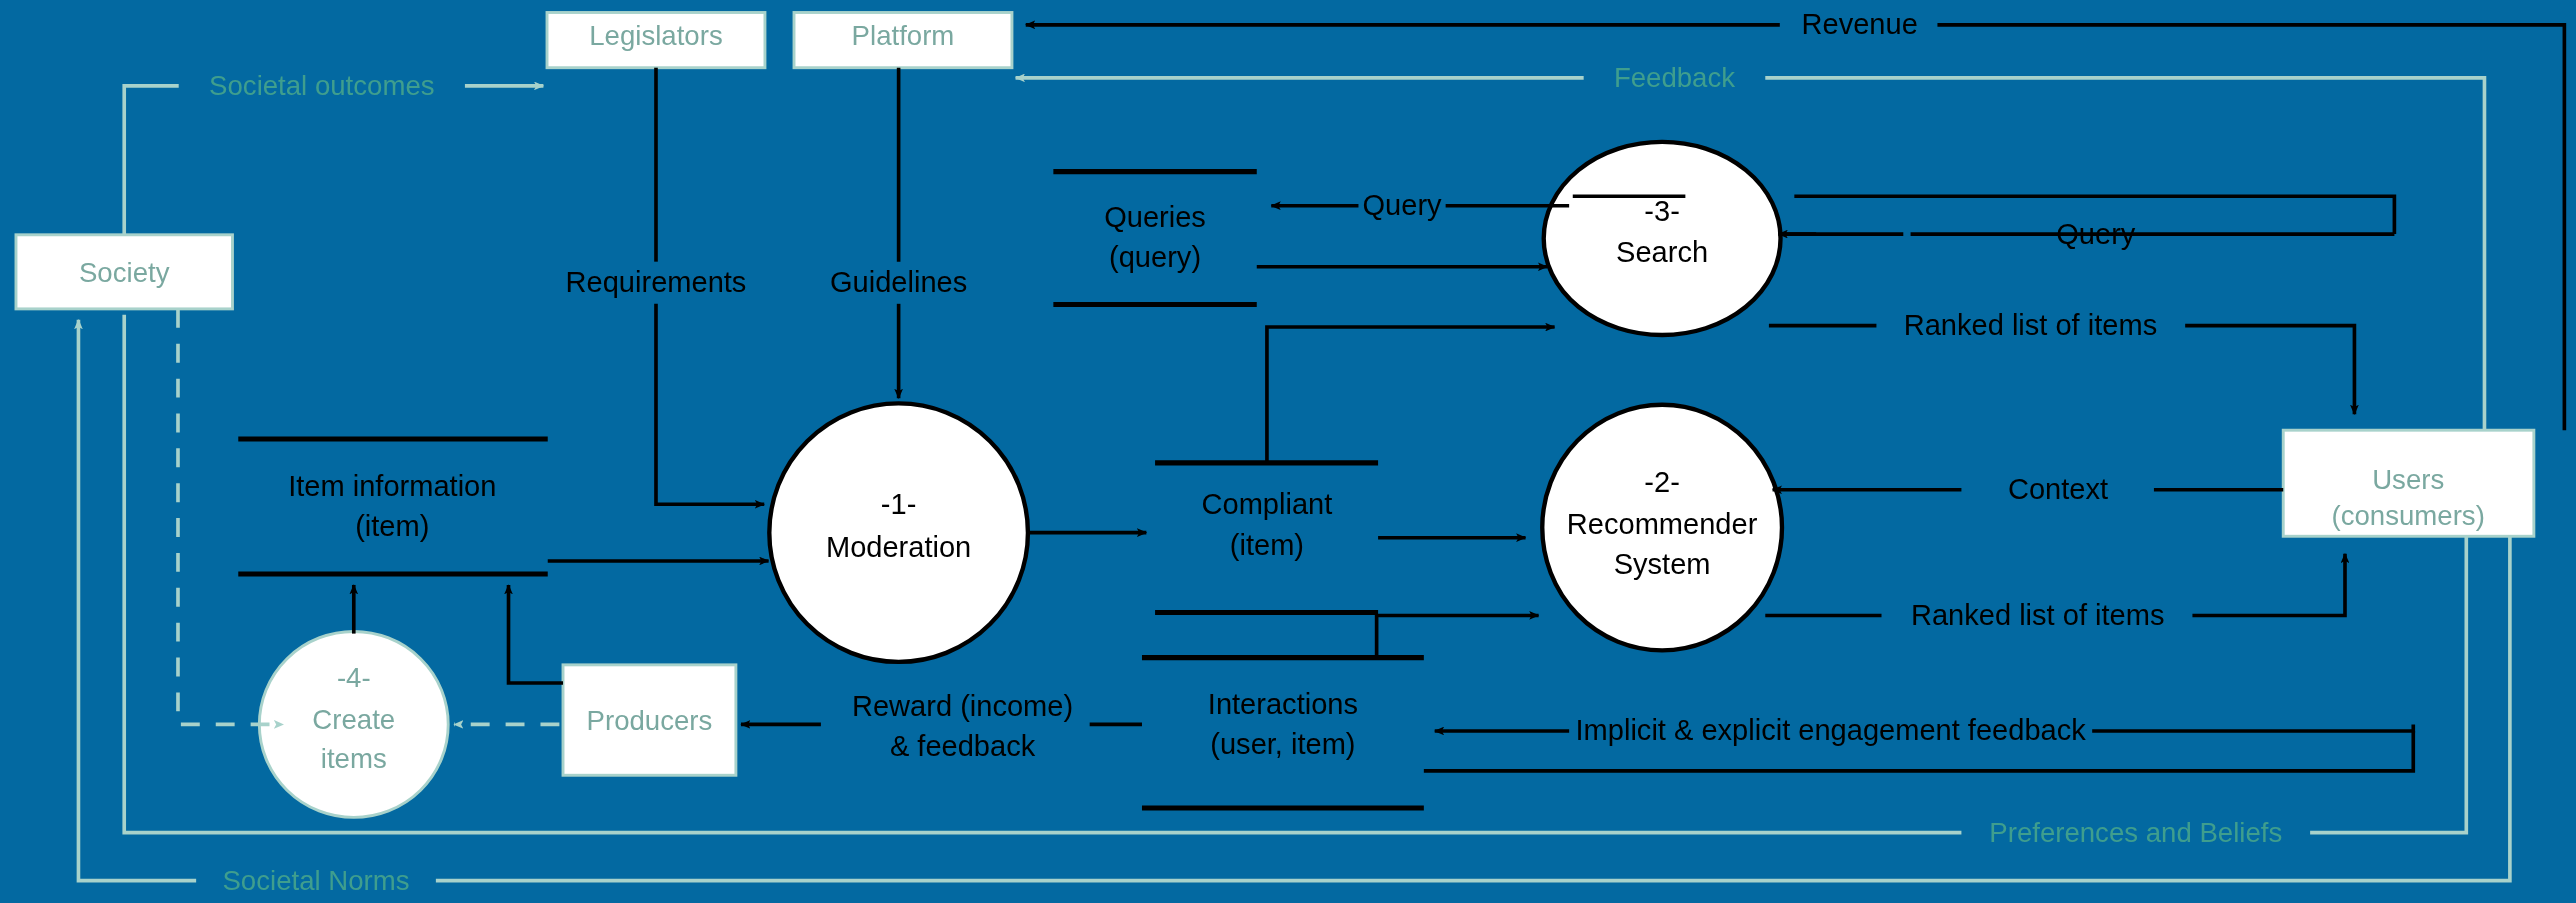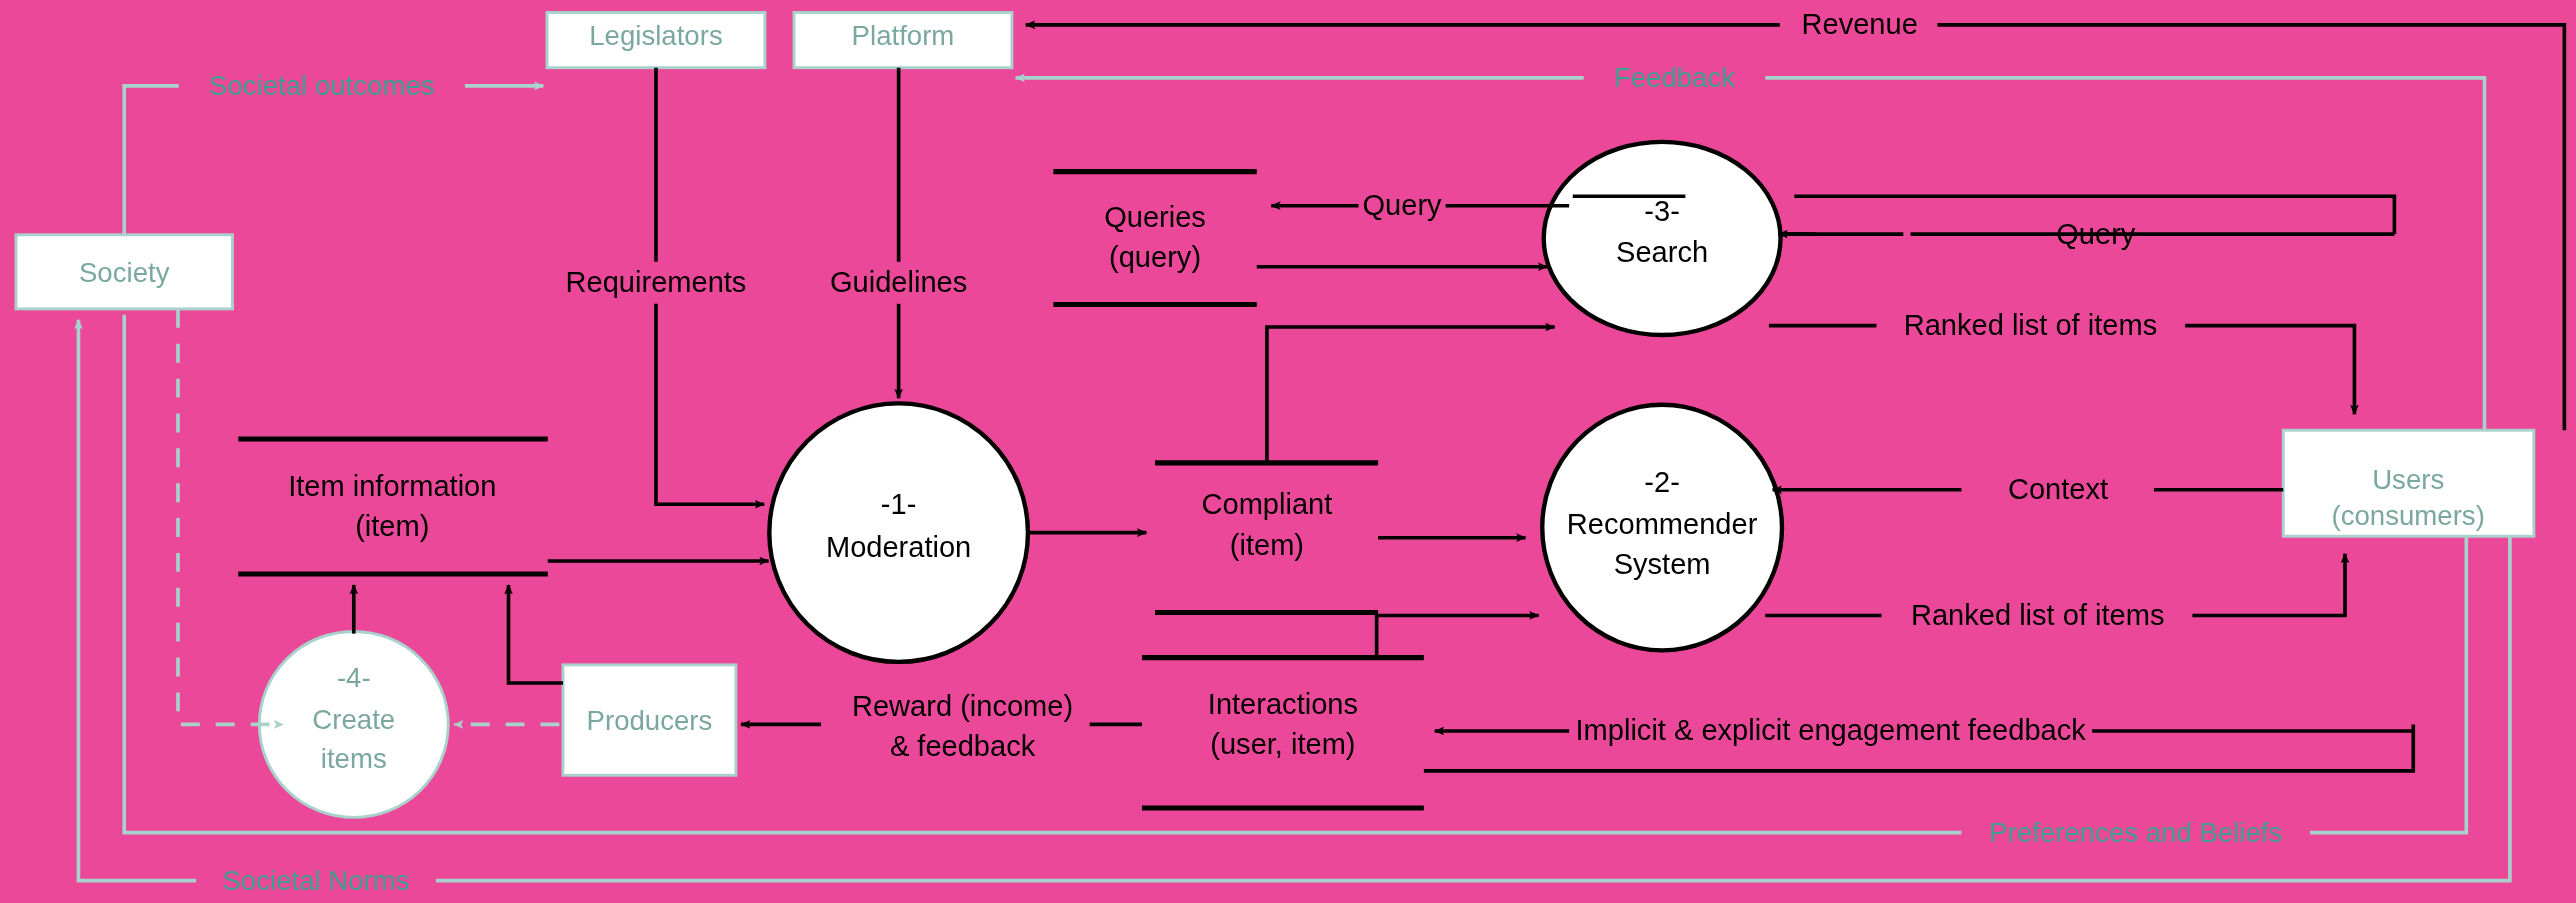--- a/index.html
+++ b/index.html
@@ -1,17 +1,17 @@
 <!DOCTYPE html>
 <html style="font-size:11.6px"><head>
 <meta charset="utf-8">
 <style>
   html,body{margin:0;padding:0;background:#ffffff;}
   body{font-family:"Liberation Sans", sans-serif;}
-  #stage{position:relative;width:2576px;height:904px;background:#ec4899;overflow:hidden;}
+  #stage{position:relative;width:2576px;height:904px;background:#0369a1;overflow:hidden;}
   #dfd{position:absolute;left:0;top:0;width:2576px;height:904px;}
   .lbl{font-family:"Liberation Sans", sans-serif;}
 </style>
 </head>
 <body>
 
 <div id="stage">
 <svg id="dfd" viewBox="0 0 3546 1244" xmlns="http://www.w3.org/2000/svg">
   <defs>
     <marker id="ahB" markerWidth="14" markerHeight="12" refX="13" refY="6" orient="auto" markerUnits="userSpaceOnUse">

